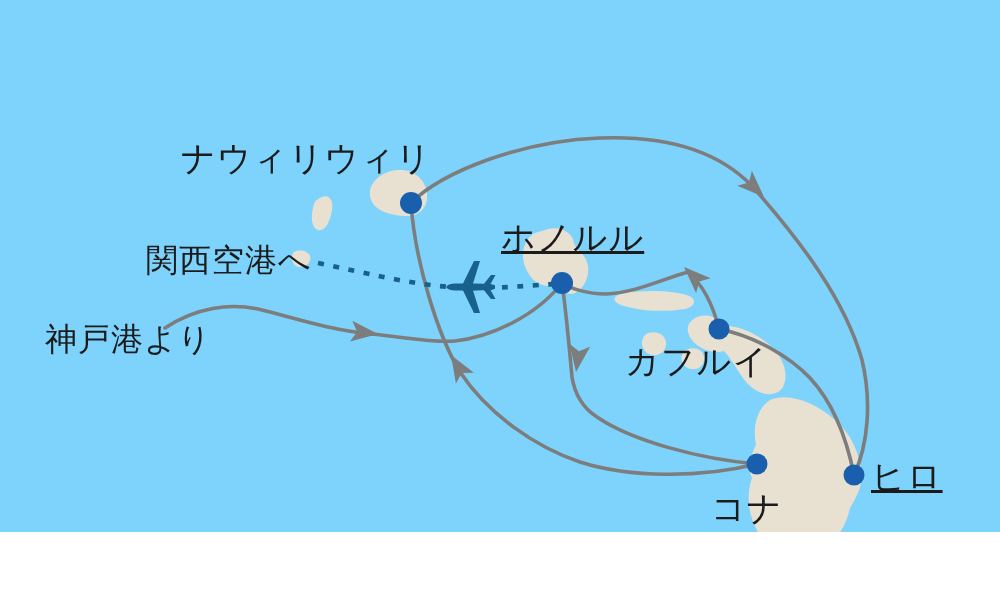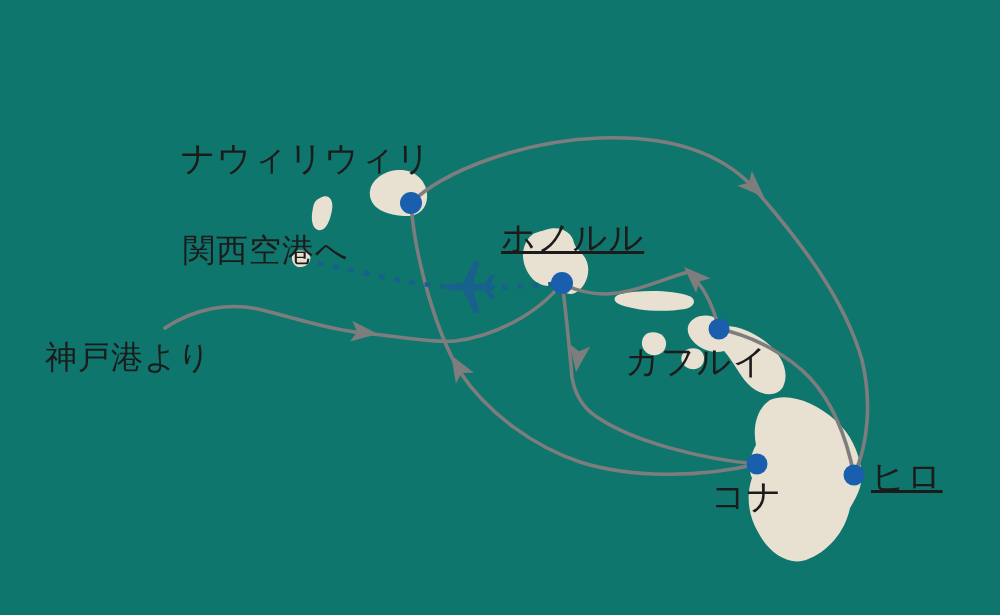--- a/index.html
+++ b/index.html
@@ -1,40 +1,40 @@
 <!DOCTYPE html>
 <html><head>
 <meta charset="utf-8">
 <style>
   html,body{margin:0;padding:0;background:#ffffff;}
   .stage{
     position:relative;
-    width:1000px;height:615px;
+    width:1000px;height:532px;
     overflow:hidden;
-    background:#0f766e;
+    background:#7dd3fc;
     font-family:"Liberation Serif","DejaVu Serif",serif;
   }
   .stage svg{position:absolute;left:0;top:0;}
   .map-label{
     position:absolute;
     color:#1b1b1b;
     font-weight:500;
     letter-spacing:1px;
     white-space:nowrap;
     line-height:1;
   }
   .port-name{font-size:34px;}
   .note{font-size:32px;}
   .lbl-nawiliwili{left:181px;top:142px;}
   .lbl-honolulu{left:501px;top:221px;text-decoration:underline;}
   .lbl-kahului{left:625px;top:345px;}
-  .lbl-kona{left:711px;top:480px;}
+  .lbl-kona{left:711px;top:492px;}
   .lbl-hilo{left:871px;top:460px;text-decoration:underline;}
-  .lbl-kansai{left:146px;top:234px;margin-left:37px;}
-  .lbl-kobe{left:45px;top:341px;}
+  .lbl-kansai{left:146px;top:244px;}
+  .lbl-kobe{left:45px;top:323px;}
 </style>
 </head>
 <body>
 
 <div class="stage">
 
   <svg width="1000" height="615" viewBox="0 0 1000 615">
 
     <g>
       <path d="M 294,252 C 300,249 308,251 310,256 C 312,262 306,268 299,267 C 292,266 290,256 294,252 Z" fill="#e8e1d2"></path>

